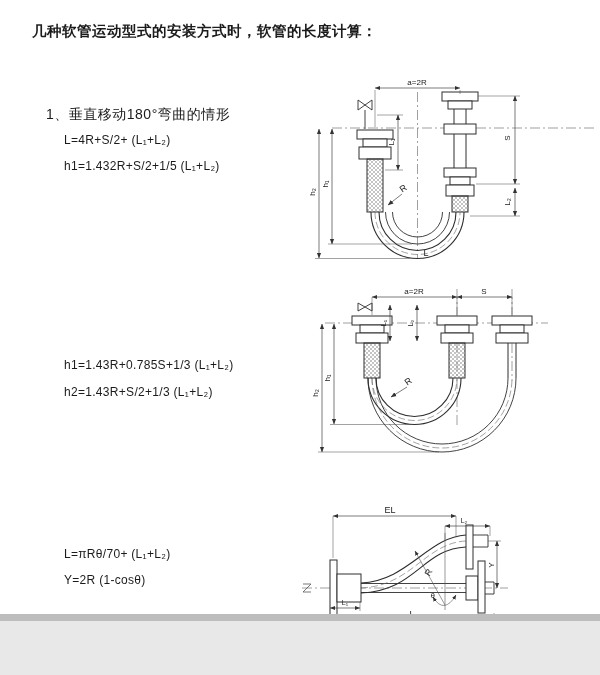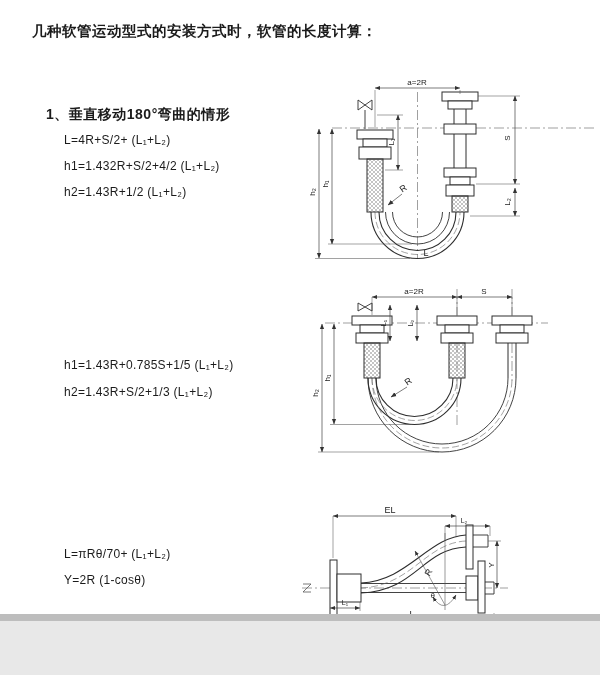--- a/index.html
+++ b/index.html
@@ -1,38 +1,37 @@
 <!DOCTYPE html>
 <html><head>
 <meta charset="utf-8">
 <style>
   html,body{margin:0;padding:0;background:#e8e8e8;}
   .page{position:relative;width:600px;height:621px;background:#ffffff;overflow:hidden;
         font-family:"Liberation Sans","DejaVu Sans",sans-serif;color:#1b1b1b;}
   .t{position:absolute;white-space:nowrap;}
   .title{font-size:14.5px;font-weight:700;letter-spacing:.5px;}
-  .heading{font-size:14px;font-weight:700;letter-spacing:.5px;}
+  .heading{font-size:14px;font-weight:400;letter-spacing:.5px;}
   .formula{font-size:12px;font-weight:400;letter-spacing:.3px;}
   svg{position:absolute;}
   svg text{font-family:"Liberation Sans","DejaVu Sans",sans-serif;fill:#222;}
   .scanbar{position:absolute;left:0;right:0;bottom:0;height:7px;background:#bdbdbd;}
 </style>
 </head>
 <body>
 
 <div class="page">
 
   <div class="t title" style="left:32px;top:22px">几种软管运动型式的安装方式时，软管的长度计算：</div>
 
   <div class="t heading" style="left:46px;top:106px">1、垂直移动180°弯曲的情形</div>
   <div class="t formula" style="left:64px;top:133px">L=4R+S/2+ (L₁+L₂)</div>
-  <div class="t formula" style="left:64px;top:159px">h1=1.432R+S/2+4/2 (L₁+L₂)</div>
-  <div class="t formula" style="left:64px;top:185px">h2=1.43R+1/2 (L₁+L₂)</div>
-
-  <div class="t formula" style="left:64px;top:358px">h1=1.43R+0.785S+1/5 (L₁+L₂)</div>
+  <div class="t formula" style="left:64px;top:159px">h1=1.432R+S/2+1/5 (L₁+L₂)</div>
+
+  <div class="t formula" style="left:64px;top:358px">h1=1.43R+0.785S+1/3 (L₁+L₂)</div>
   <div class="t formula" style="left:64px;top:385px">h2=1.43R+S/2+1/3 (L₁+L₂)</div>
 
   <div class="t formula" style="left:64px;top:547px">L=πRθ/70+ (L₁+L₂)</div>
   <div class="t formula" style="left:64px;top:573px">Y=2R (1-cosθ)</div>
 
   <svg style="left:310px;top:72px" width="290" height="190" viewBox="0 0 290 190">
     <defs>
       <marker id="m1" viewBox="0 0 10 10" refX="9.5" refY="5" markerWidth="8" markerHeight="8" orient="auto-start-reverse">
         <path d="M0,1 L10,5 L0,9 z" fill="#333"></path>
       </marker>

